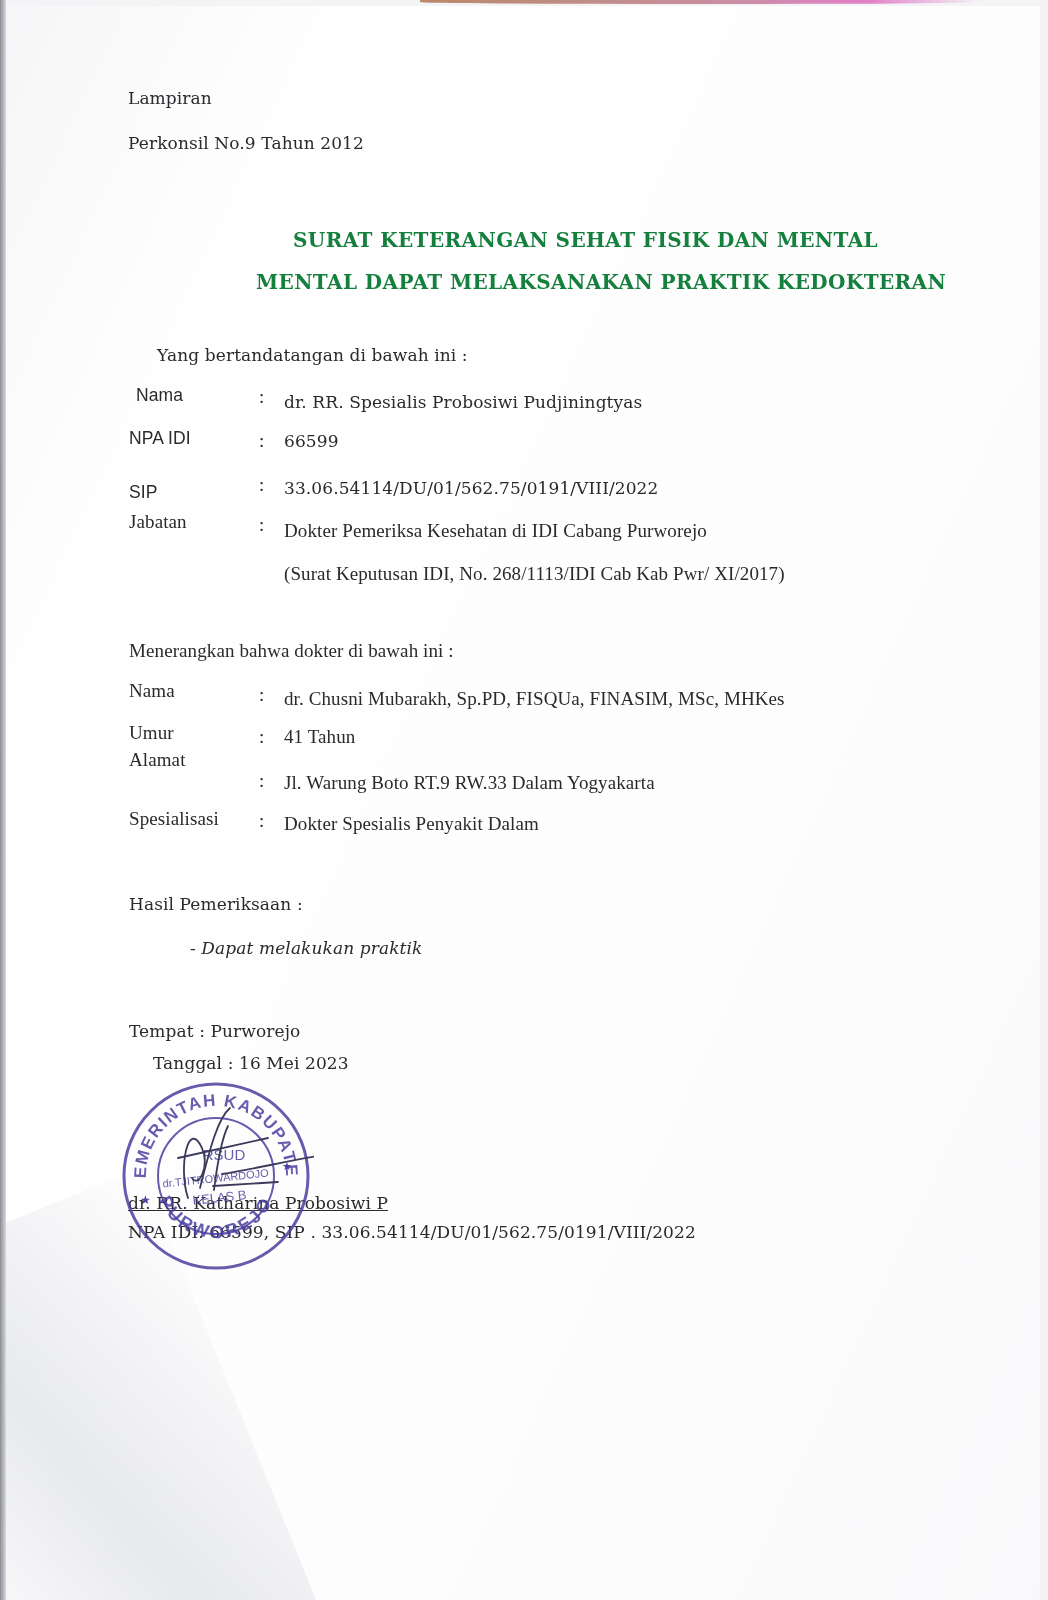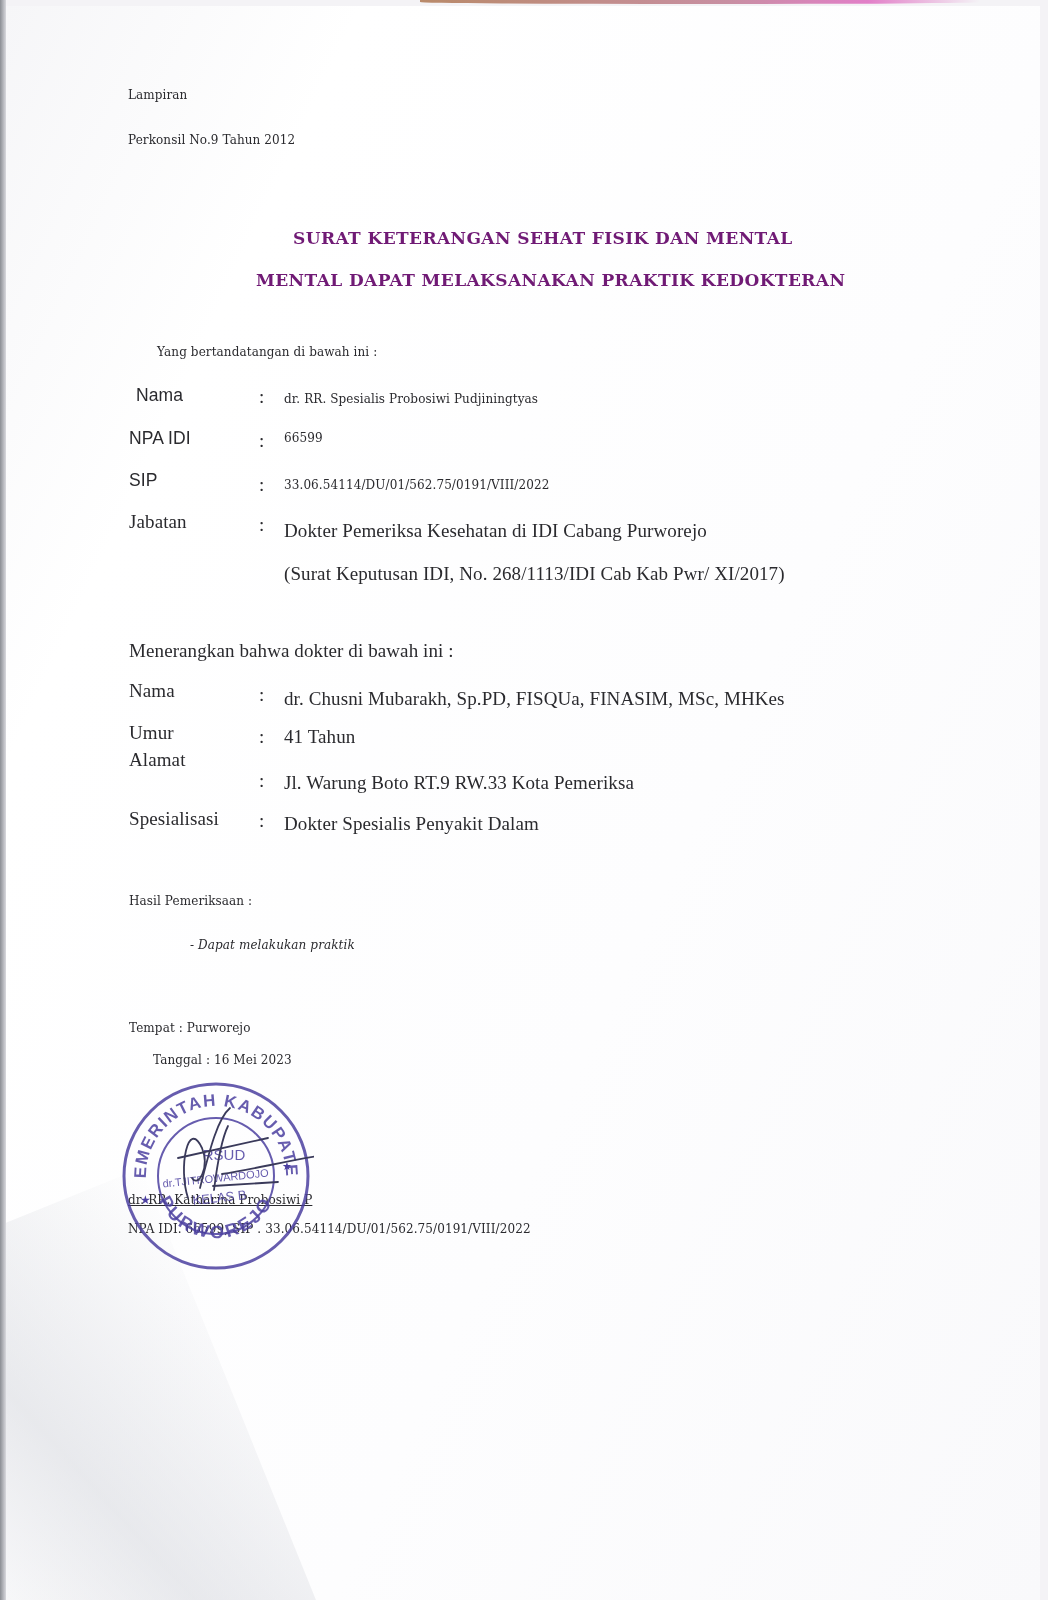--- a/index.html
+++ b/index.html
@@ -23,26 +23,26 @@
     }
     .left-edge {
       position: absolute; left: 0; top: 0; width: 6px; height: 1600px;
       background: linear-gradient(to right, #8b8e94, #d9d9de);
     }
     .top-strip {
       position: absolute; left: 420px; top: 0; width: 560px; height: 4px;
       background: linear-gradient(to right, #b98a6a, #c88fa2 55%, #e27fc8 80%, rgba(255,255,255,0));
       border-radius: 0 0 50% 50%;
     }
-    .t { position: absolute; font-size: 12px; white-space: nowrap; letter-spacing: 0.1px; }
+    .t { position: absolute; font-size: 17px; white-space: nowrap; letter-spacing: 0.1px; }
     .sans { font-family: "Liberation Sans", sans-serif; font-size: 17.5px; }
     .cond { font-family: "Liberation Serif", serif; font-size: 19px; }
     .title {
       position: absolute; font-family: "DejaVu Serif", serif; font-weight: bold;
-      font-size: 17px; letter-spacing: 0.4px; white-space: nowrap; color: #701a75;
+      font-size: 20px; letter-spacing: 0.4px; white-space: nowrap; color: #15803d;
     }
     .colon { position: absolute; font-family: "Liberation Serif", serif; font-size: 19px; }
     .underline { text-decoration: underline; }
     .stamp {
       position: absolute; left: 118px; top: 1078px; width: 196px; height: 196px;
       pointer-events: none;
     }
   </style>
 </head>
 <body>
@@ -65,21 +65,21 @@
   <div class="t sans" style="left:136px; top:385px;">Nama</div>
   <div class="colon" style="left:259px; top:386px;">:</div>
   <div class="t" style="left:284px; top:392px;">dr. RR. Spesialis Probosiwi Pudjiningtyas</div>
 </div>
 <div>
   <div class="t sans" style="left:129px; top:428px;">NPA IDI</div>
   <div class="colon" style="left:259px; top:430px;">:</div>
   <div class="t" style="left:284px; top:431px;">66599</div>
 </div>
 <div>
-  <div class="t sans" style="left:129px; top:470px;text-align:right;">SIP</div>
+  <div class="t sans" style="left:129px; top:482px;text-align:right;">SIP</div>
   <div class="colon" style="left:259px; top:474px;">:</div>
   <div class="t" style="left:284px; top:478px;">33.06.54114/DU/01/562.75/0191/VIII/2022</div>
 </div>
 <div>
   <div class="t cond" style="left:129px; top:511px;">Jabatan</div>
   <div class="colon" style="left:259px; top:514px;">:</div>
   <div class="t cond" style="left:284px; top:520px;">Dokter Pemeriksa Kesehatan di IDI Cabang Purworejo</div>
   <div class="t cond" style="left:284px; top:563px;">(Surat Keputusan IDI, No. 268/1113/IDI Cab Kab Pwr/ XI/2017)</div>
 </div>
 
@@ -91,21 +91,21 @@
   <div class="t cond" style="left:284px; top:688px;">dr. Chusni Mubarakh, Sp.PD, FISQUa, FINASIM, MSc, MHKes</div>
 </div>
 <div>
   <div class="t cond" style="left:129px; top:722px;">Umur</div>
   <div class="colon" style="left:259px; top:726px;">:</div>
   <div class="t cond" style="left:284px; top:726px;">41 Tahun</div>
 </div>
 <div>
   <div class="t cond" style="left:129px; top:749px;">Alamat</div>
   <div class="colon" style="left:259px; top:770px;">:</div>
-  <div class="t cond" style="left:284px; top:772px;">Jl. Warung Boto RT.9 RW.33 Kota Pemeriksa</div>
+  <div class="t cond" style="left:284px; top:772px;">Jl. Warung Boto RT.9 RW.33 Dalam Yogyakarta</div>
 </div>
 <div>
   <div class="t cond" style="left:129px; top:808px;">Spesialisasi</div>
   <div class="colon" style="left:259px; top:810px;">:</div>
   <div class="t cond" style="left:284px; top:813px;">Dokter Spesialis Penyakit Dalam</div>
 </div>
 
 <div class="t" style="left:129px; top:894px;">Hasil Pemeriksaan :</div>
 <div class="t" style="left:190px; top:938px;font-style:italic;">- Dapat melakukan praktik</div>
 

